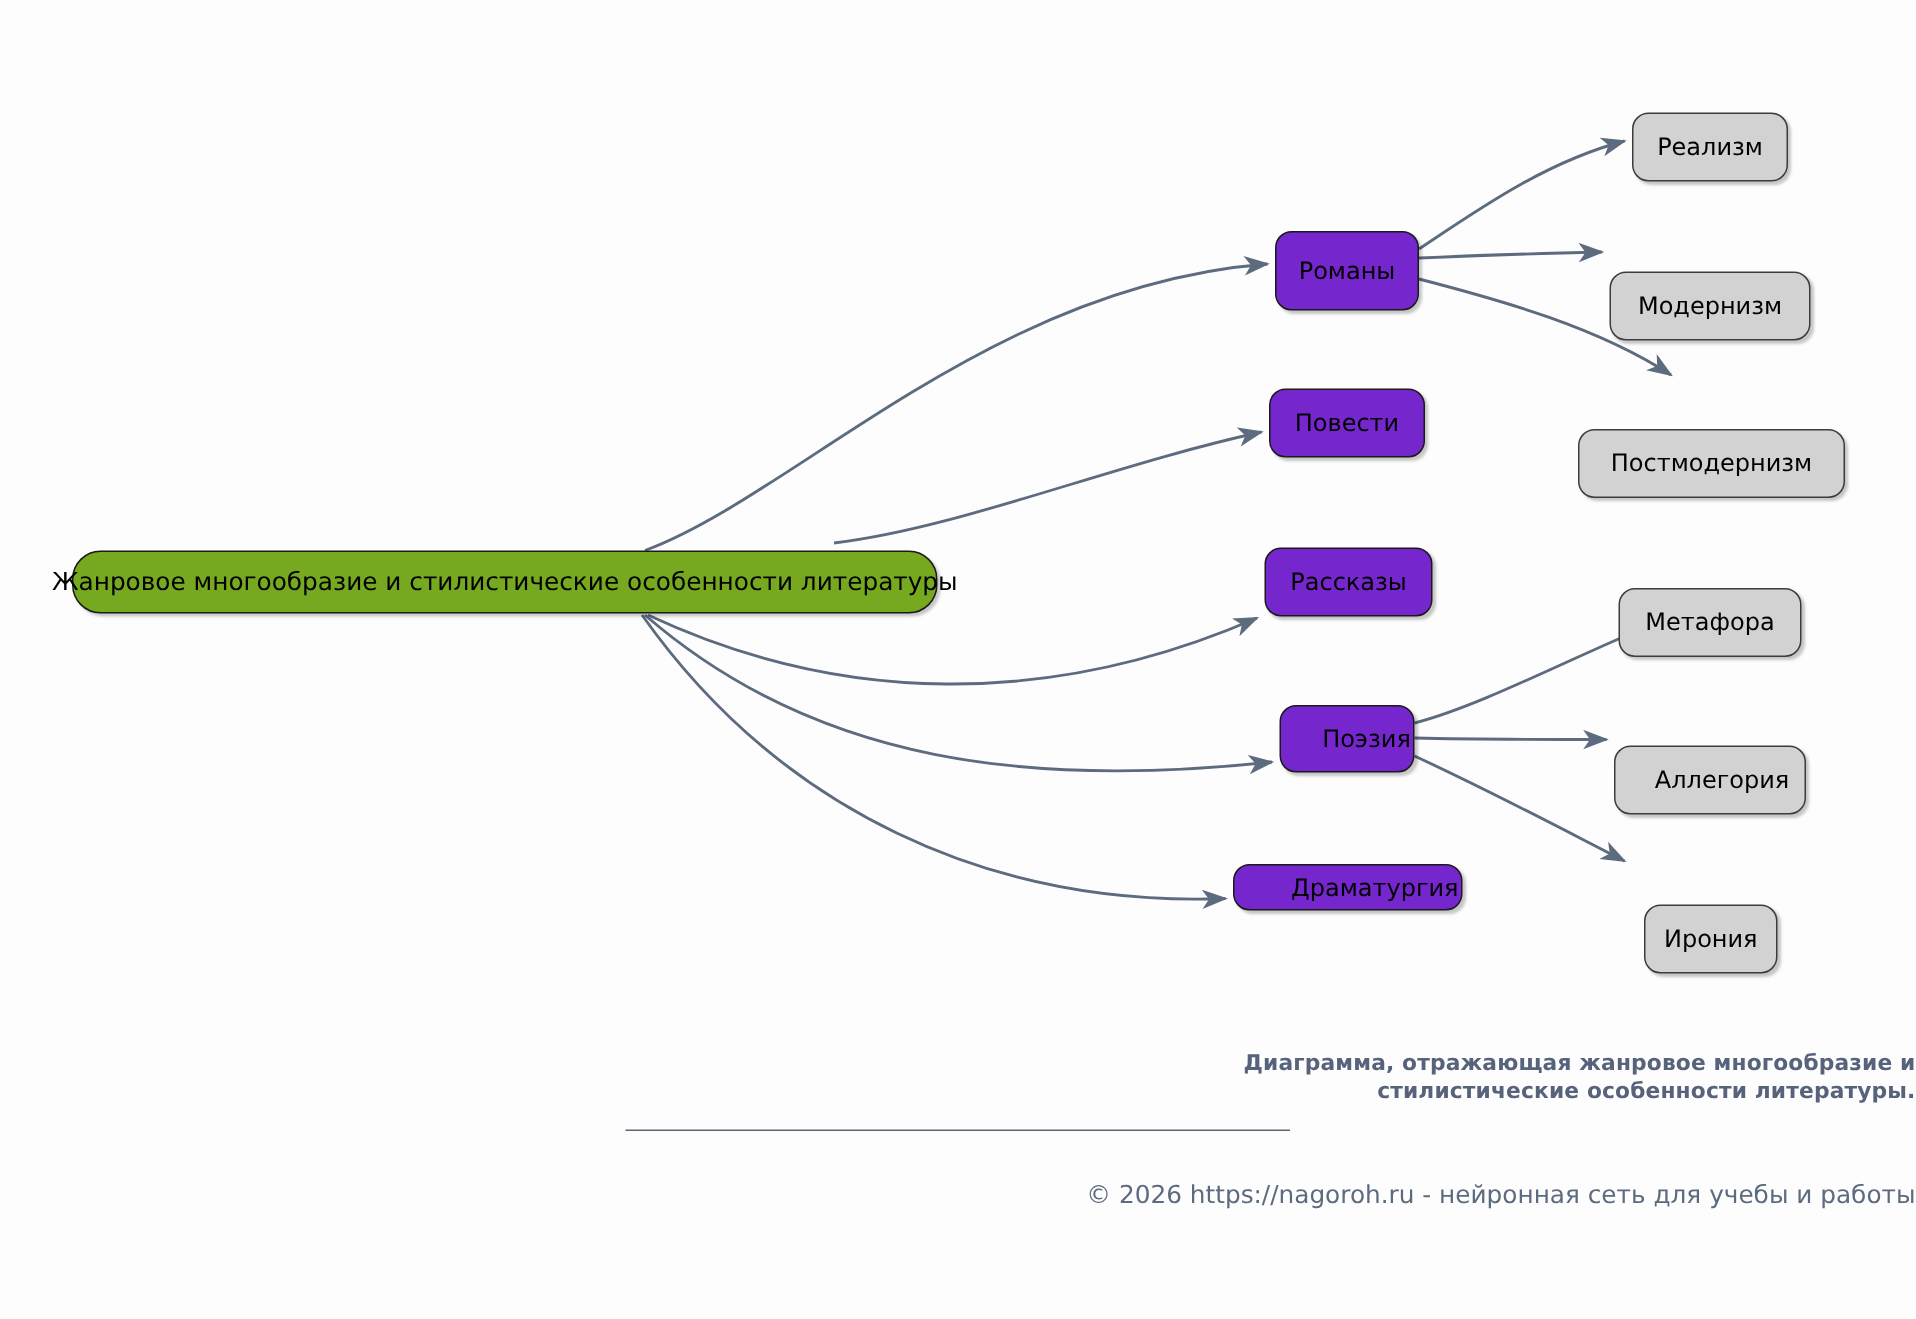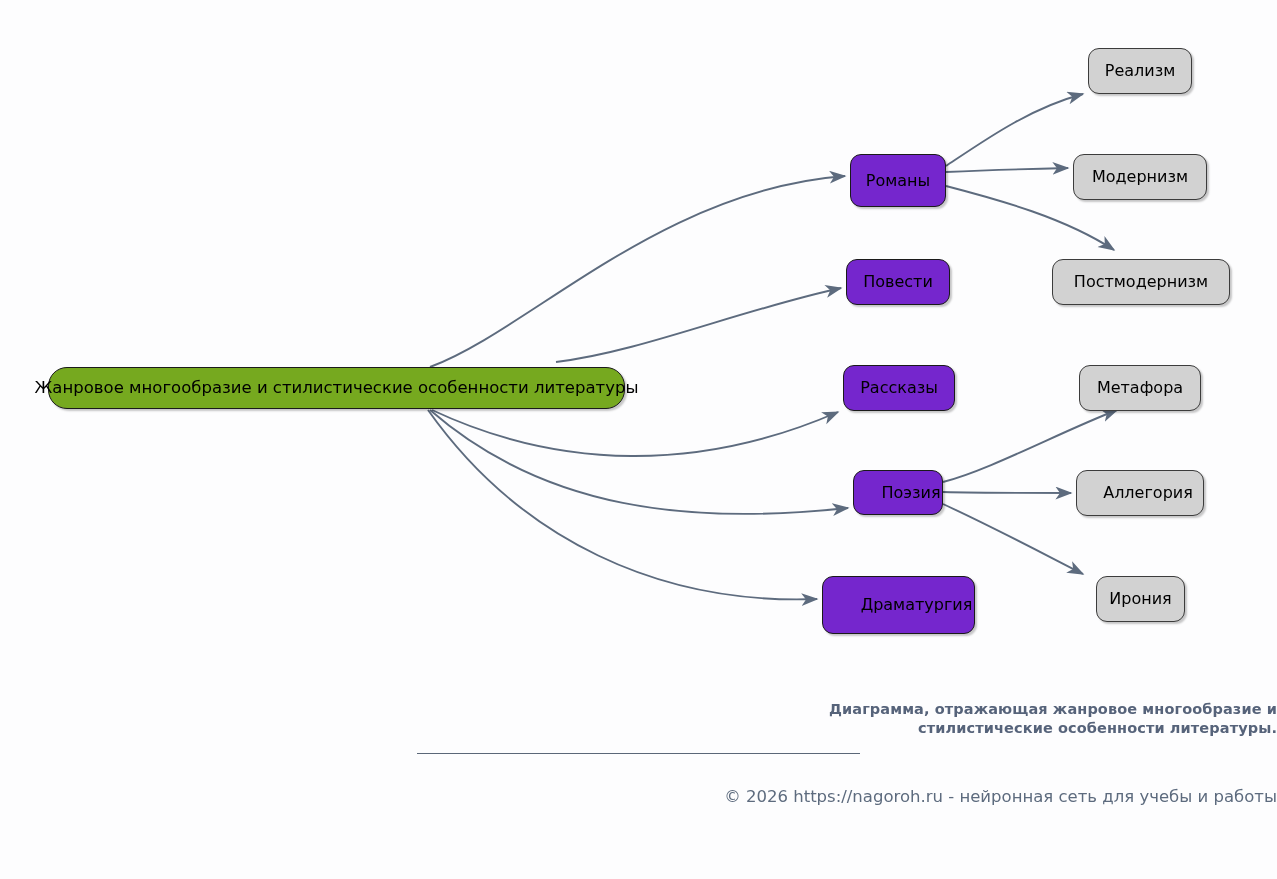--- a/index.html
+++ b/index.html
@@ -42,20 +42,21 @@
   .node-root {
     background: #76a91f;
     font-size: 16.5px;
   }
   .node-genre {
     background: #7526cd;
   }
   .node-style {
     background: #d2d2d2;
     border-color: #3c3c3c;
+    margin-top: 27px;
   }
   .caption-wrap {
     position: absolute;
     left: 0;
     top: 700px;
     width: 1277px;
     text-align: right;
   }
   .caption-title {
     font-family: "DejaVu Sans", sans-serif;
@@ -121,21 +122,21 @@
   </div>
 
   <div class="node node-genre" style="left:843px; top:365px; width:112px; height:46px;">
     <span>Рассказы</span>
   </div>
 
   <div class="node node-genre" style="left:853px; top:470px; width:90px; height:45px;padding-left:26px;">
     <span>Поэзия</span>
   </div>
 
-  <div class="node node-genre" style="left:822px; top:576px; width:153px; height:58px;padding-left:36px;">
+  <div class="node node-genre" style="left:822px; top:576px; width:153px; height:31px;padding-left:36px;">
     <span>Драматургия</span>
   </div>
 
   <div class="node node-style" style="left:1088px; top:48px; width:104px; height:46px;">
     <span>Реализм</span>
   </div>
 
   <div class="node node-style" style="left:1073px; top:154px; width:134px; height:46px;">
     <span>Модернизм</span>
   </div>

